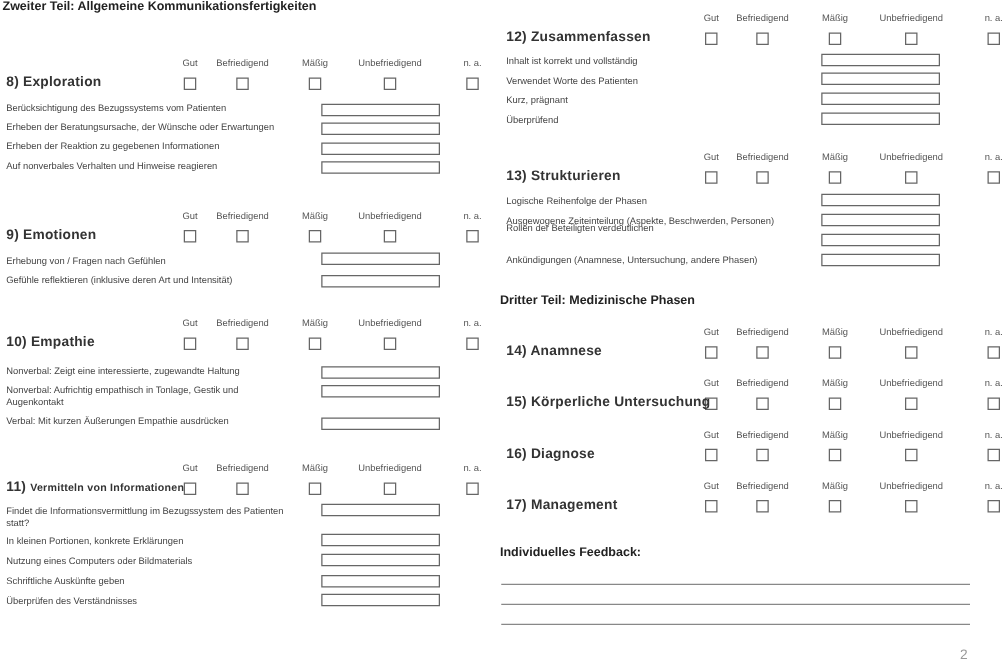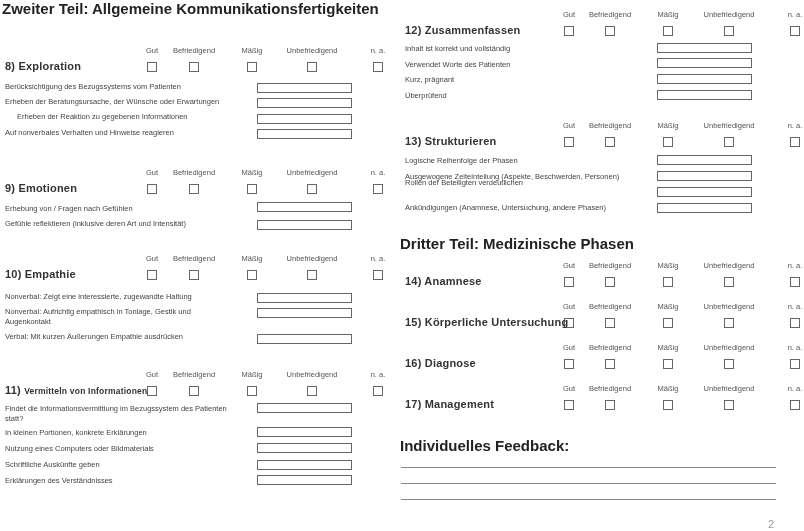--- a/index.html
+++ b/index.html
@@ -1,19 +1,19 @@
 <!DOCTYPE html>
 <html><head>
   <meta charset="utf-8">
   <style>
     html, body { margin: 0; padding: 0; background: #ffffff; }
     body { width: 804px; height: 531px; position: relative; overflow: hidden;
            font-family: "Liberation Sans", sans-serif; color: #333; }
     .abs { position: absolute; }
-    .part-title { font-size: 15px; font-weight: bold; color: #222; white-space: nowrap; }
+    .part-title { font-size: 10px; font-weight: bold; color: #222; white-space: nowrap; }
     .sec-title { font-size: 11px; font-weight: bold; color: #333; white-space: nowrap; letter-spacing: 0.2px; }
     .sec-title .small { font-size: 8.5px; }
     .hdr { font-size: 7.5px; color: #555; white-space: nowrap; transform: translateX(-50%); }
     .cb { width: 10px; height: 10px; border: 1px solid #666; background: #fff; box-sizing: border-box; cursor: pointer; }
     .item { font-size: 7.5px; color: #444; line-height: 9.5px; }
     .tbox { width: 95px; height: 10px; border: 1px solid #666; box-sizing: border-box; background: #fff; }
     .fb-line { height: 0; border-top: 1px solid #888; width: 375px; }
     .pagenum { font-size: 11px; color: #999; }
   </style>
 </head>
@@ -37,21 +37,21 @@
 <div class="abs cb" style="left: 247px; top: 62px;"></div>
 <div class="abs hdr" style="left: 312px; top: 46px;">Unbefriedigend</div>
 <div class="abs cb" style="left: 307px; top: 62px;"></div>
 <div class="abs hdr" style="left: 378px; top: 46px;">n. a.</div>
 <div class="abs cb" style="left: 373px; top: 62px;"></div>
 <div class="abs sec-title" style="left: 5px; top: 60px;">8) Exploration</div>
 <div class="abs item" style="left: 5px; top: 82px; width: auto; white-space: nowrap;">Berücksichtigung des Bezugssystems vom Patienten</div>
 <div class="abs tbox" style="left: 257px; top: 83px;"></div>
 <div class="abs item" style="left: 5px; top: 97px; width: auto; white-space: nowrap;">Erheben der Beratungsursache, der Wünsche oder Erwartungen</div>
 <div class="abs tbox" style="left: 257px; top: 98px;"></div>
-<div class="abs item" style="left: 5px; top: 112px; width: auto; white-space: nowrap; margin-left: 12px;">Erheben der Reaktion zu gegebenen Informationen</div>
+<div class="abs item" style="left: 5px; top: 112px; width: auto; white-space: nowrap;">Erheben der Reaktion zu gegebenen Informationen</div>
 <div class="abs tbox" style="left: 257px; top: 114px;"></div>
 <div class="abs item" style="left: 5px; top: 128px; width: auto; white-space: nowrap;">Auf nonverbales Verhalten und Hinweise reagieren</div>
 <div class="abs tbox" style="left: 257px; top: 129px;"></div>
 <div class="abs hdr" style="left: 152px; top: 168px;">Gut</div>
 <div class="abs cb" style="left: 147px; top: 184px;"></div>
 <div class="abs hdr" style="left: 194px; top: 168px;">Befriedigend</div>
 <div class="abs cb" style="left: 189px; top: 184px;"></div>
 <div class="abs hdr" style="left: 252px; top: 168px;">Mäßig</div>
 <div class="abs cb" style="left: 247px; top: 184px;"></div>
 <div class="abs hdr" style="left: 312px; top: 168px;">Unbefriedigend</div>
@@ -92,21 +92,21 @@
 <div class="abs cb" style="left: 373px; top: 386px;"></div>
 <div class="abs sec-title" style="left: 5px; top: 384px;"><span>11) </span><span class="small">Vermitteln von Informationen</span></div>
 <div class="abs item" style="left: 5px; top: 404px; width: 230px; white-space: normal;">Findet die Informationsvermittlung im Bezugssystem des Patienten statt?</div>
 <div class="abs tbox" style="left: 257px; top: 403px;"></div>
 <div class="abs item" style="left: 5px; top: 428px; width: auto; white-space: nowrap;">In kleinen Portionen, konkrete Erklärungen</div>
 <div class="abs tbox" style="left: 257px; top: 427px;"></div>
 <div class="abs item" style="left: 5px; top: 444px; width: auto; white-space: nowrap; text-align: right;">Nutzung eines Computers oder Bildmaterials</div>
 <div class="abs tbox" style="left: 257px; top: 443px;"></div>
 <div class="abs item" style="left: 5px; top: 460px; width: auto; white-space: nowrap;">Schriftliche Auskünfte geben</div>
 <div class="abs tbox" style="left: 257px; top: 460px;"></div>
-<div class="abs item" style="left: 5px; top: 476px; width: auto; white-space: nowrap;">Erklärungen des Verständnisses</div>
+<div class="abs item" style="left: 5px; top: 476px; width: auto; white-space: nowrap;">Überprüfen des Verständnisses</div>
 <div class="abs tbox" style="left: 257px; top: 475px;"></div>
 <div class="abs hdr" style="left: 569px; top: 10px;">Gut</div>
 <div class="abs cb" style="left: 564px; top: 26px;"></div>
 <div class="abs hdr" style="left: 610px; top: 10px;">Befriedigend</div>
 <div class="abs cb" style="left: 605px; top: 26px;"></div>
 <div class="abs hdr" style="left: 668px; top: 10px;">Mäßig</div>
 <div class="abs cb" style="left: 663px; top: 26px;"></div>
 <div class="abs hdr" style="left: 729px; top: 10px;">Unbefriedigend</div>
 <div class="abs cb" style="left: 724px; top: 26px;"></div>
 <div class="abs hdr" style="left: 795px; top: 10px;">n. a.</div>

